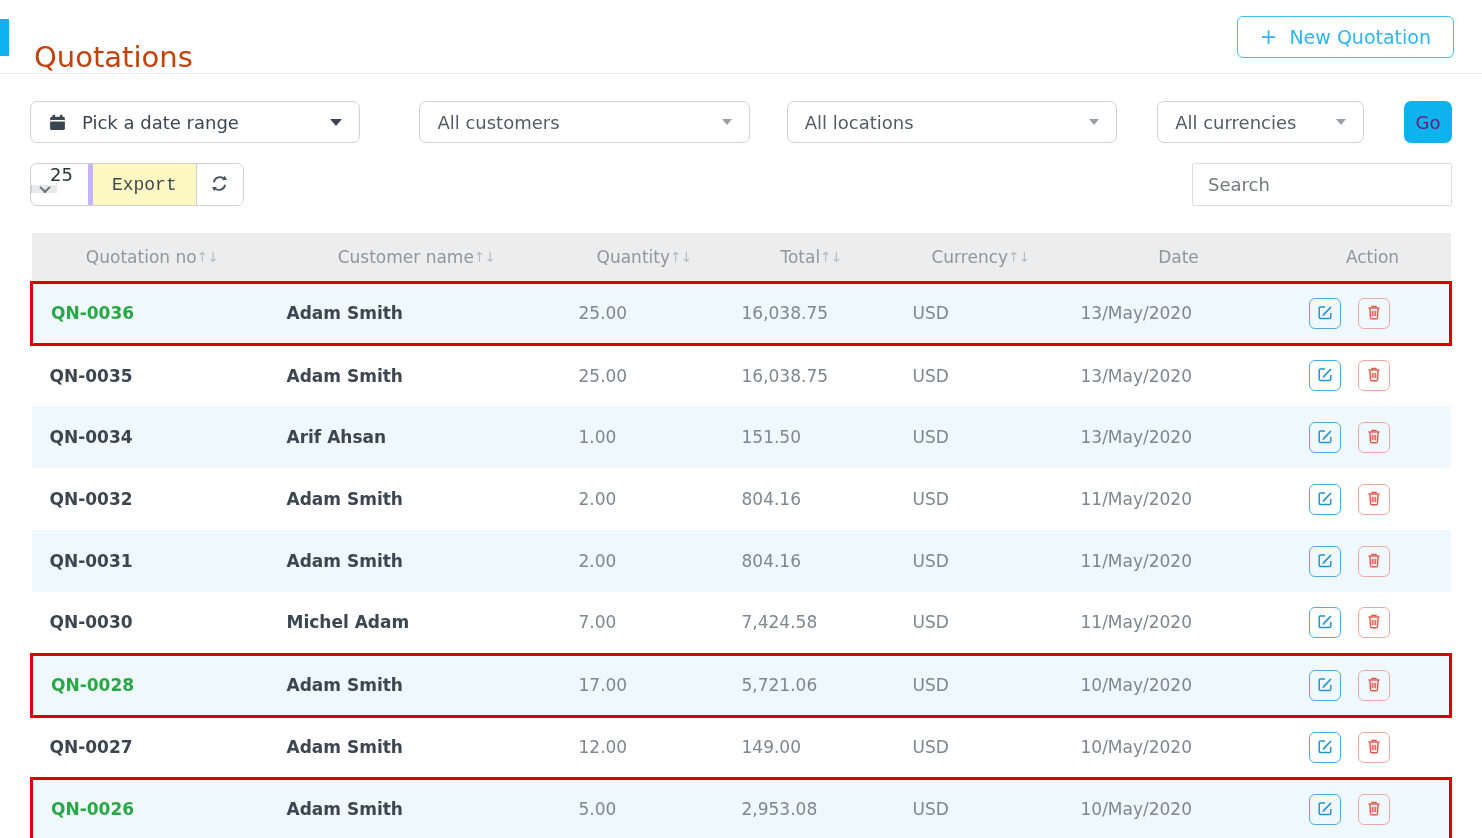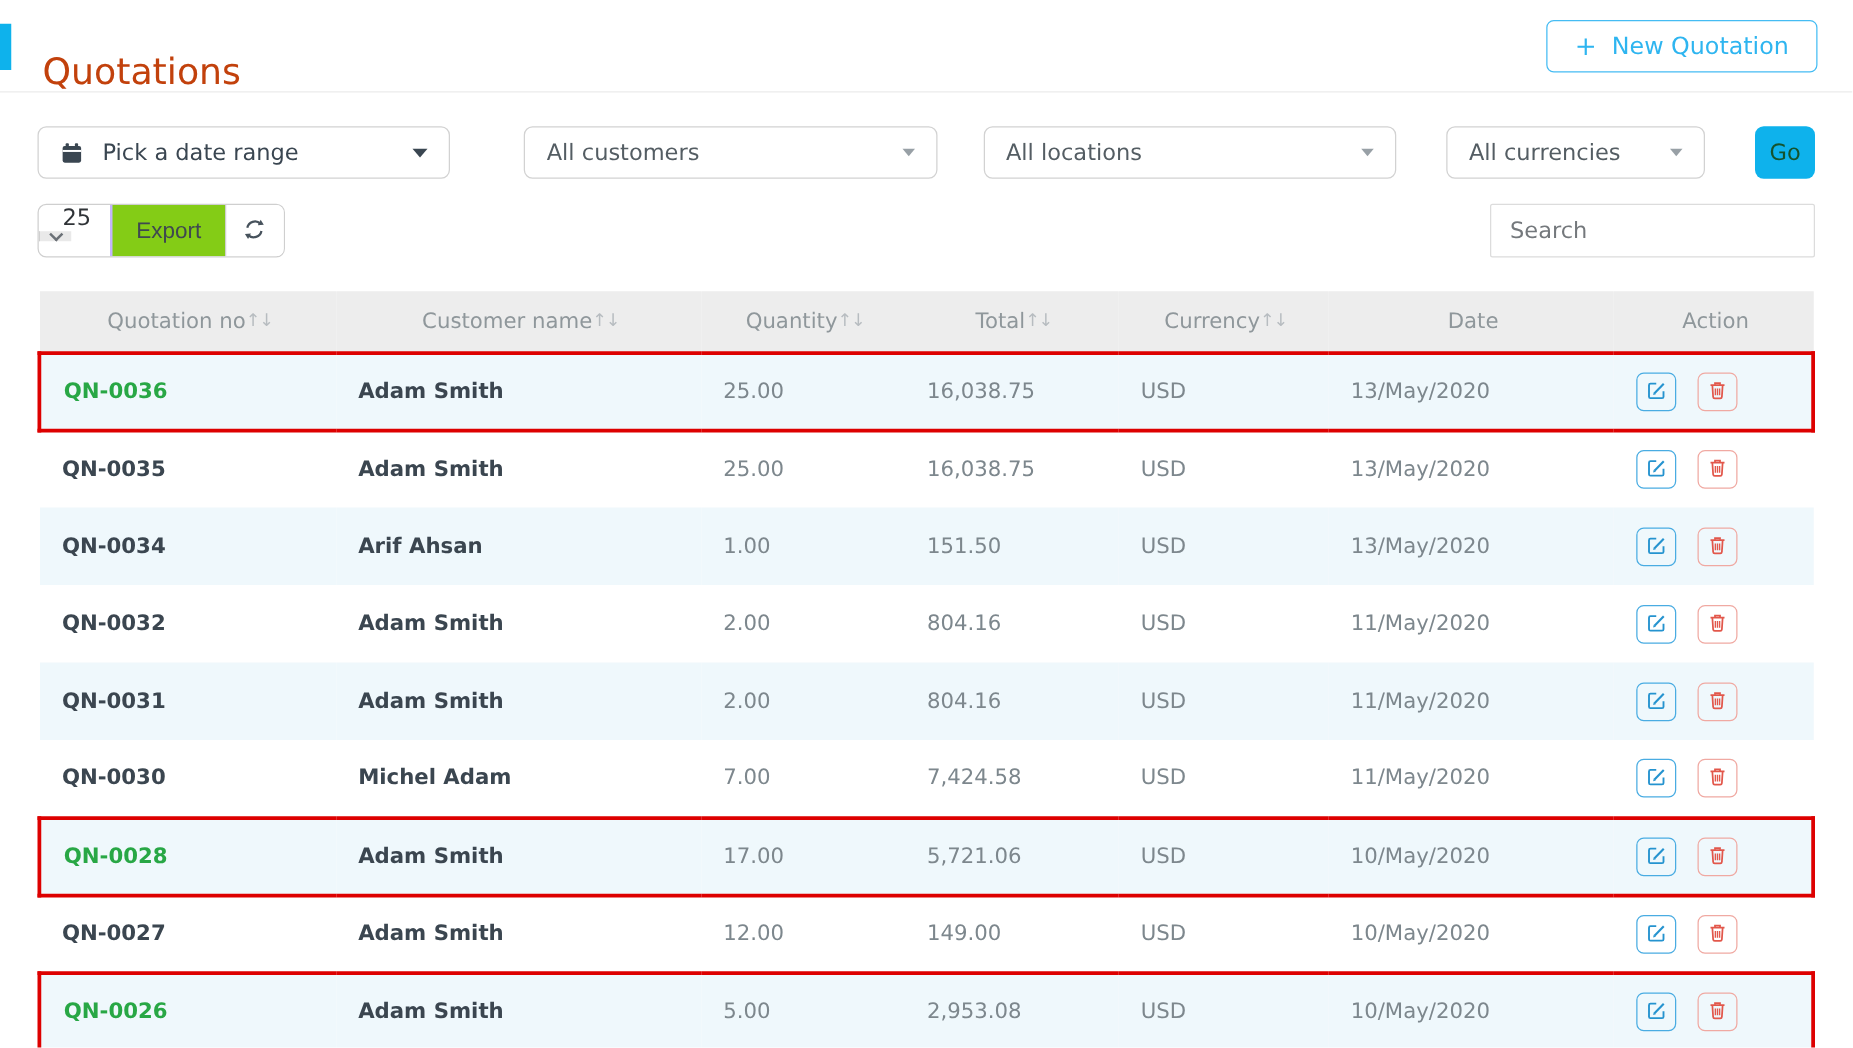--- a/index.html
+++ b/index.html
@@ -37,40 +37,40 @@
   .select-ctl { padding:0 17px; color:#545d63; justify-content:space-between; }
   .caret-gray {
     width:0; height:0; margin-left:12px;
     border-left:5px solid transparent; border-right:5px solid transparent;
     border-top:6px solid #98a0a6;
   }
   .ctl-customers { width:332px; margin-left:59px; }
   .ctl-locations { width:332px; margin-left:37px;gap:20px; }
   .ctl-currencies{ width:208px; margin-left:40px;gap:22px; }
   .go-btn {
-    margin-left:40px; width:48px; height:42px; background:#0eb2ec; color:#14532d;
+    margin-left:40px; width:48px; height:42px; background:#0eb2ec; color:#701a75;
     border:none; border-radius:7px; font-size:18px; cursor:pointer; font-family:inherit;
   }
 
   
   .toolbar { display:flex; align-items:center; justify-content:space-between; padding:0 30px; margin-top:20px; }
   .btn-group { display:flex; height:43px; border:1px solid #cfcfcf; border-radius:7px; background:#fff; overflow:hidden; }
   .size-select { display:flex; align-items:stretch; cursor:pointer;flex-direction:column; }
   .size-value { display:flex; align-items:center; padding:0 15px 0 19px; font-size:18px; color:#2f3337; }
   .size-chevbox {
     width:26px; background:#e9e9e9; border-left:1px solid #cfcfcf;
     display:flex; align-items:center; justify-content:center;
   }
   .chev {
     width:8px; height:8px; border-right:2px solid #6b7177; border-bottom:2px solid #6b7177;
     transform:rotate(45deg) translate(-1px,-1px);
   }
   .export-btn {
-    border:none; border-left:2px solid #c4b5fd; background:#84cc16; padding:0 19px;
-    font-size:18px; color:#3f4850; cursor:pointer; font-family:Liberation Sans, sans-serif;
+    border:none; border-left:5px solid #c4b5fd; background:#fef9c3; padding:0 19px;
+    font-size:18px; color:#3f4850; cursor:pointer; font-family:Liberation Mono, monospace;
   }
   .refresh-btn {
     border:none; border-left:1px solid #cfcfcf; background:#fff; width:47px;
     display:flex; align-items:center; justify-content:center; cursor:pointer; color:#47525c;
   }
   .search-input {
     width:260px; height:43px; border:1px solid #dcdcdc; border-radius:2px;
     padding:0 15px; font-size:18px; color:#333; font-family:inherit; outline:none;
   }
   .search-input::placeholder { color:#74787c; }

